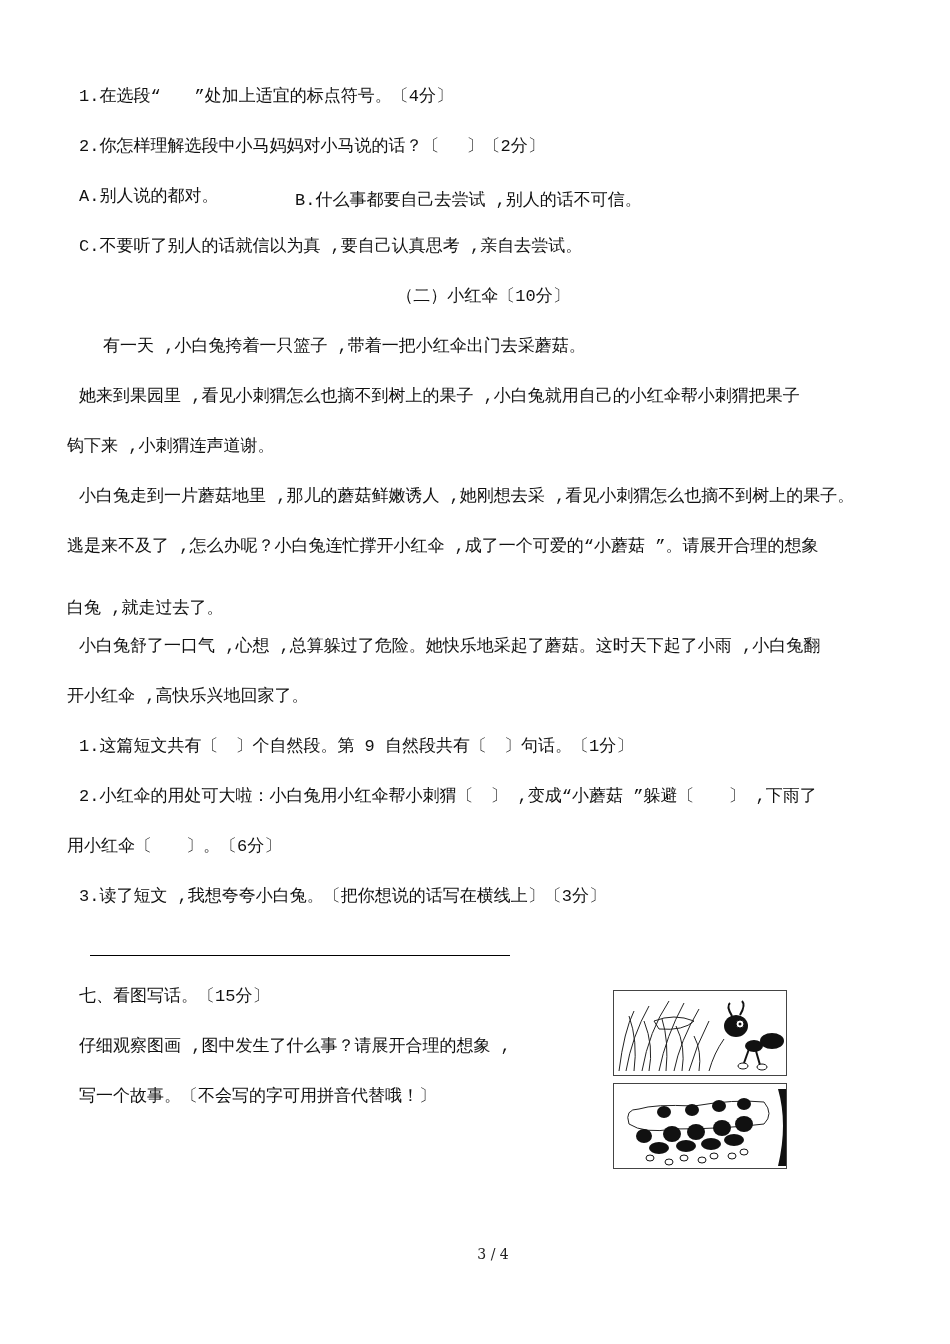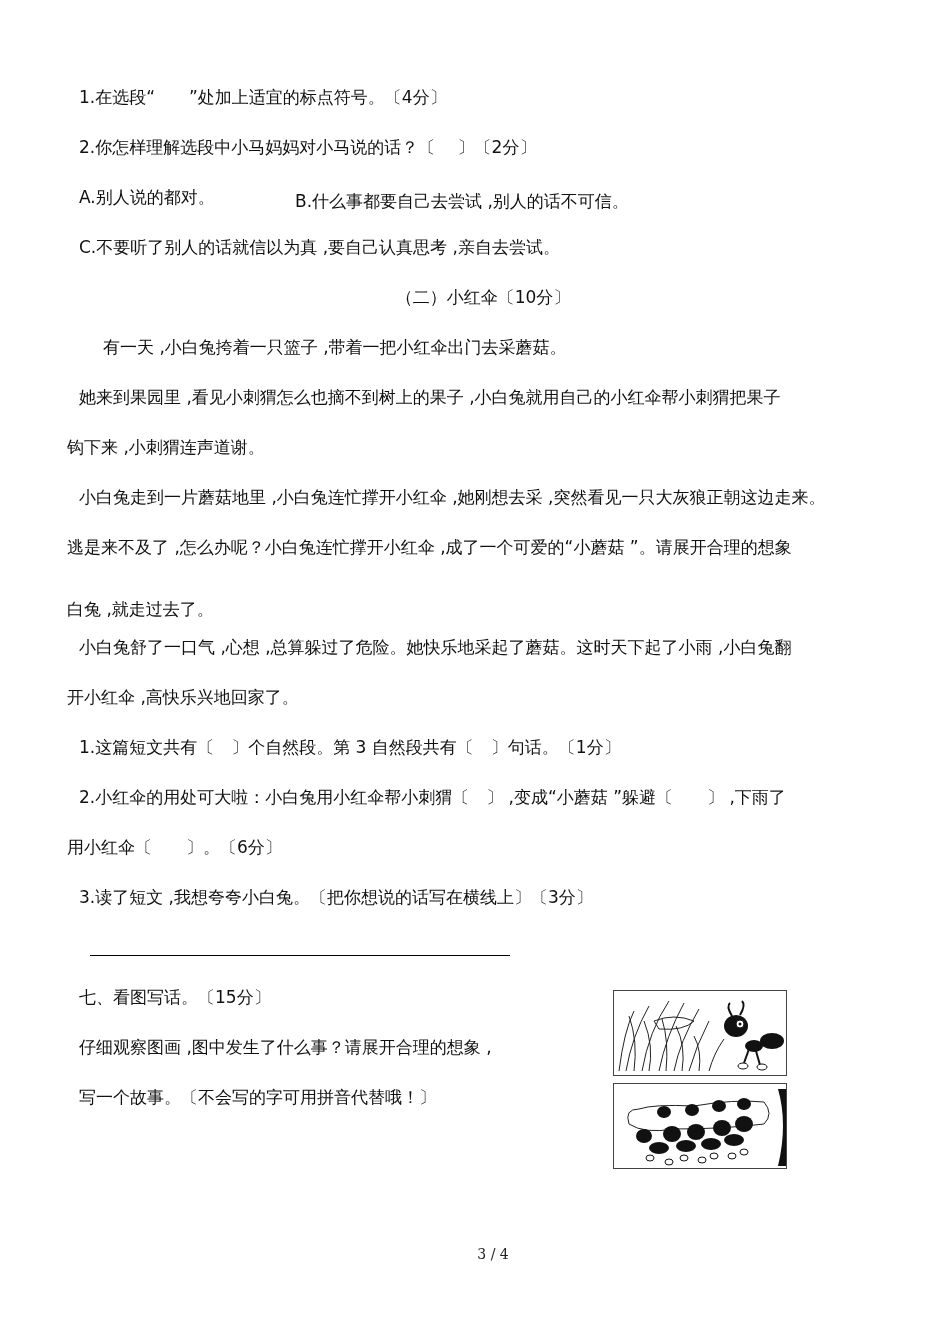--- a/index.html
+++ b/index.html
@@ -1,44 +1,44 @@
 <!DOCTYPE html>
 <html><head>
 <meta charset="utf-8">
 <style>
   html, body { margin:0; padding:0; background:#ffffff; }
   body { width:950px; height:1344px; position:relative; overflow:hidden;
          font-family:"DejaVu Sans","Liberation Sans",sans-serif; color:#111; }
-  .line { position:absolute; font-size:17px; line-height:22px; white-space:nowrap; }
+  .line { position:absolute; font-size:17px; line-height:22px; white-space:nowrap;font-family:Liberation Mono, monospace; }
   .center { left:0; width:950px; text-align:center;margin-left:8px; }
   .rule { position:absolute; left:90px; top:955px; width:420px; height:0; border-top:1px solid #000; }
   .pic { position:absolute; left:613px; width:172px; border:1px solid #444; background:#fff; overflow:hidden; }
   .footer { position:absolute; top:1246px; left:18px; width:950px; text-align:center;
             font-family:"DejaVu Serif","Liberation Serif",serif; font-size:14px; color:#222; }
 </style>
 </head>
 <body>
 
 <div class="line" style="left:79px;top:86px">1.在选段“　　”处加上适宜的标点符号。〔4分〕</div>
 <div class="line" style="left:79px;top:136px">2.你怎样理解选段中小马妈妈对小马说的话？〔　 〕〔2分〕</div>
 <div class="line" style="left:79px;top:186px">A.别人说的都对。</div>
 <div class="line" style="left:295px;top:190px">B.什么事都要自己去尝试 ,别人的话不可信。</div>
 <div class="line" style="left:79px;top:236px">C.不要听了别人的话就信以为真 ,要自己认真思考 ,亲自去尝试。</div>
 
 <div class="line center" style="top:286px">（二）小红伞〔10分〕</div>
 <div class="line" style="left:103px;top:336px">有一天 ,小白兔挎着一只篮子 ,带着一把小红伞出门去采蘑菇。</div>
 <div class="line" style="left:79px;top:386px">她来到果园里 ,看见小刺猬怎么也摘不到树上的果子 ,小白兔就用自己的小红伞帮小刺猬把果子</div>
 <div class="line" style="left:67px;top:436px">钩下来 ,小刺猬连声道谢。</div>
-<div class="line" style="left:79px;top:486px">小白兔走到一片蘑菇地里 ,小白兔连忙撑开小红伞 ,她刚想去采 ,突然看见一只大灰狼正朝这边走来。</div>
+<div class="line" style="left:79px;top:486px">小白兔走到一片蘑菇地里 ,那儿的蘑菇鲜嫩诱人 ,她刚想去采 ,看见小刺猬怎么也摘不到树上的果子。</div>
 <div class="line" style="left:67px;top:536px">逃是来不及了 ,怎么办呢？小白兔连忙撑开小红伞 ,成了一个可爱的“小蘑菇 ”。请展开合理的想象</div>
 <div class="line" style="left:67px;top:598px">白兔 ,就走过去了。</div>
 <div class="line" style="left:79px;top:636px">小白兔舒了一口气 ,心想 ,总算躲过了危险。她快乐地采起了蘑菇。这时天下起了小雨 ,小白兔翻</div>
 <div class="line" style="left:67px;top:686px">开小红伞 ,高快乐兴地回家了。</div>
 
-<div class="line" style="left:79px;top:736px">1.这篇短文共有〔　〕个自然段。第 3 自然段共有〔　〕句话。〔1分〕</div>
+<div class="line" style="left:79px;top:736px">1.这篇短文共有〔　〕个自然段。第 9 自然段共有〔　〕句话。〔1分〕</div>
 <div class="line" style="left:79px;top:786px">2.小红伞的用处可大啦：小白兔用小红伞帮小刺猬〔　〕 ,变成“小蘑菇 ”躲避〔　　〕 ,下雨了</div>
 <div class="line" style="left:67px;top:836px">用小红伞〔　　〕。〔6分〕</div>
 <div class="line" style="left:79px;top:886px">3.读了短文 ,我想夸夸小白兔。〔把你想说的话写在横线上〕〔3分〕</div>
 <div class="rule"></div>
 
 <div class="line" style="left:79px;top:986px">七、看图写话。〔15分〕</div>
 <div class="line" style="left:79px;top:1036px">仔细观察图画 ,图中发生了什么事？请展开合理的想象 ,</div>
 <div class="line" style="left:79px;top:1086px">写一个故事。〔不会写的字可用拼音代替哦！〕</div>
 
 <div class="pic" style="top:990px;height:84px">

